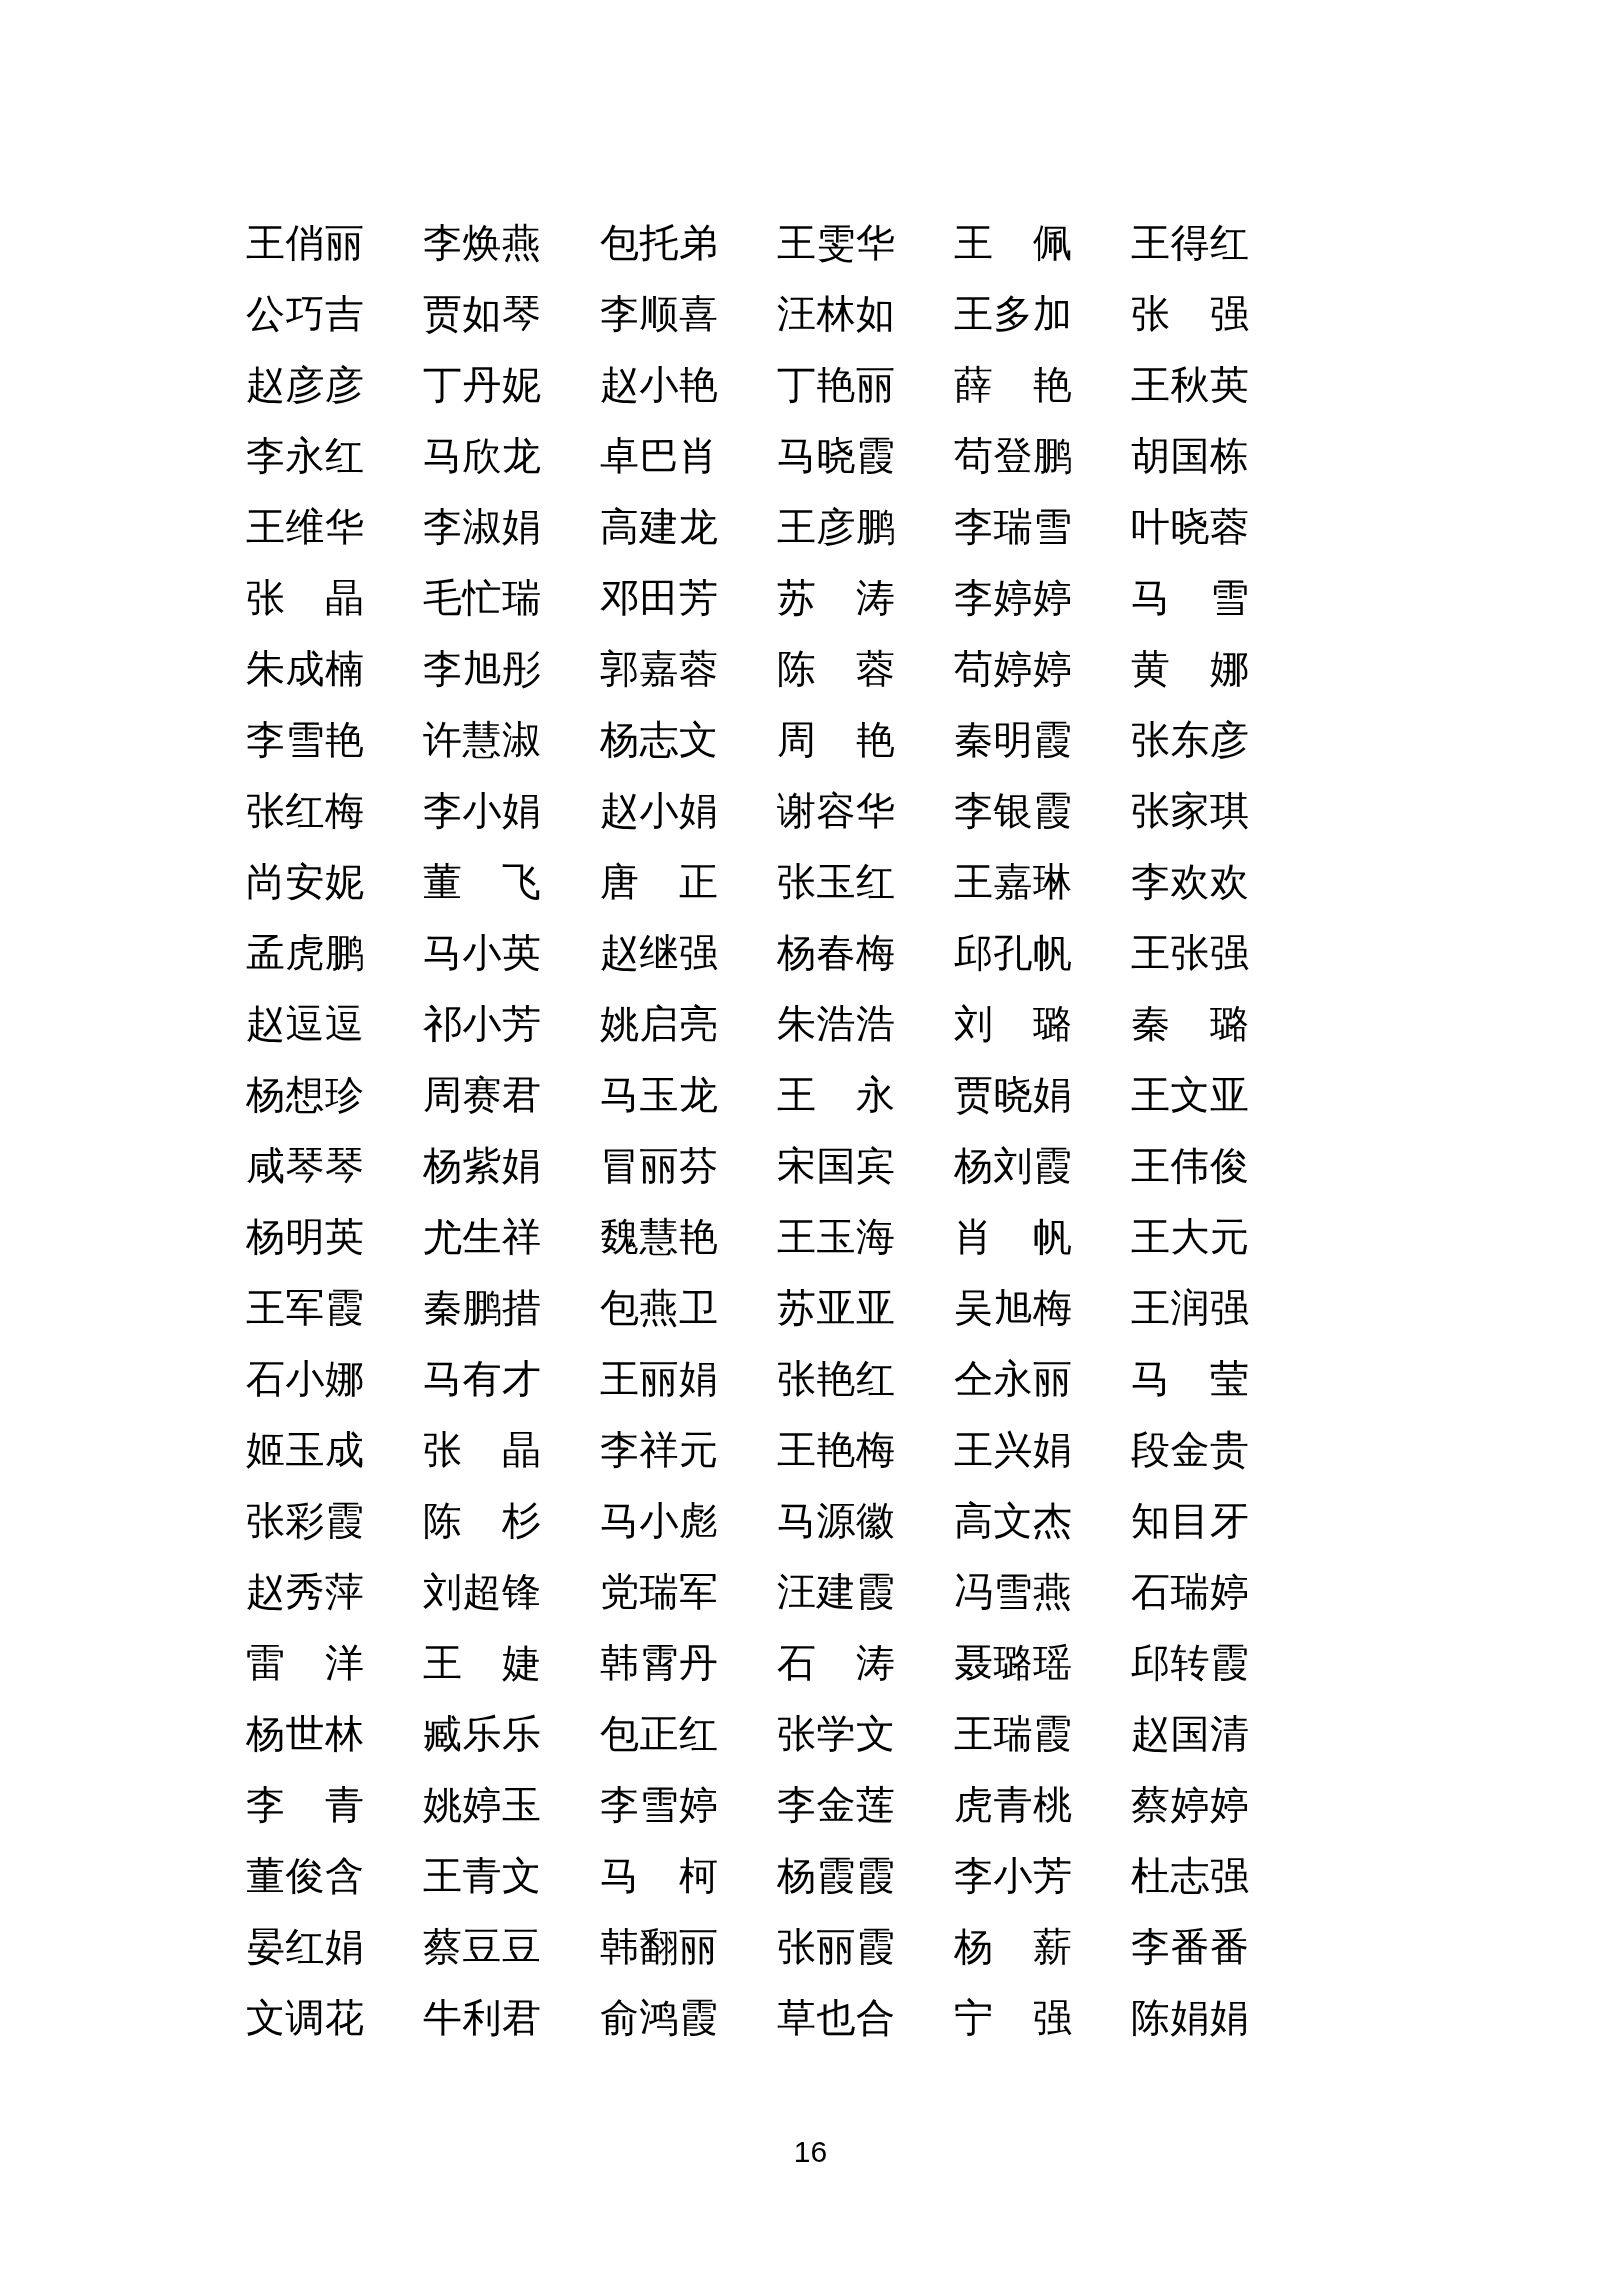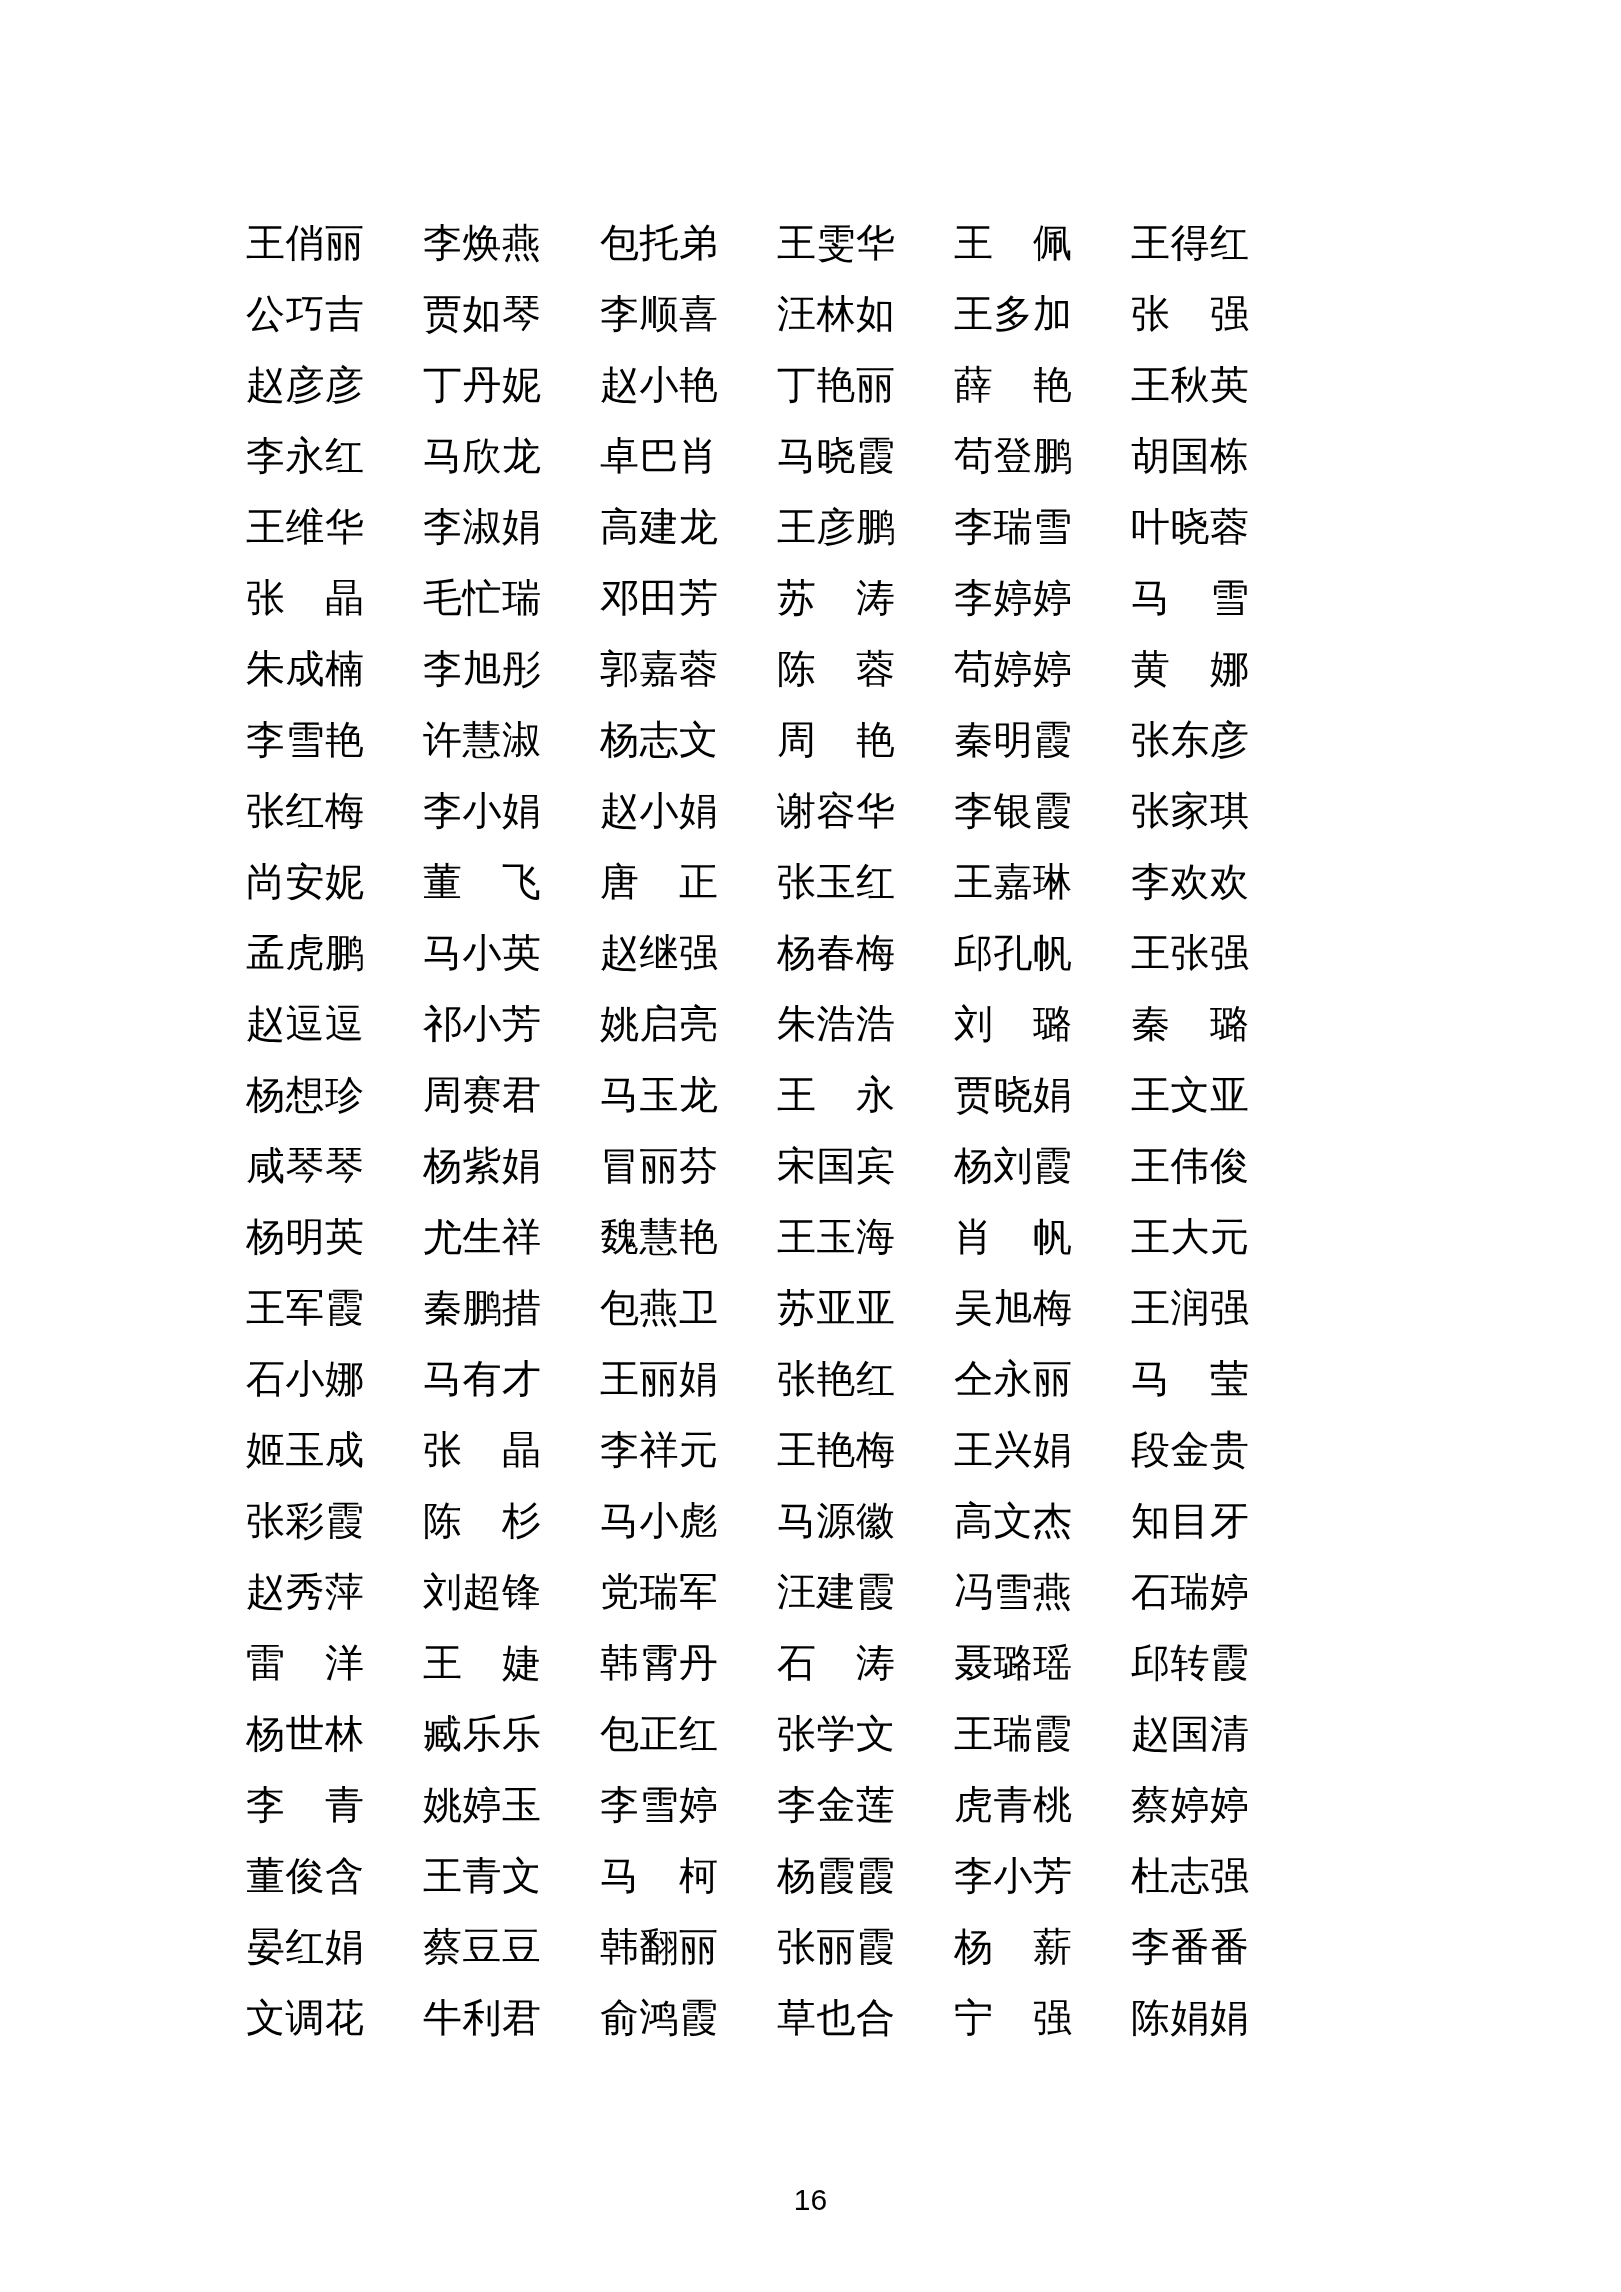--- a/index.html
+++ b/index.html
@@ -40,21 +40,20 @@
   }
   .page-number {
     position: absolute;
     left: 0;
     top: 2135px;
     width: 1621px;
     text-align: center;
     font-size: 30px;
     font-family: "Liberation Sans", "DejaVu Sans", sans-serif;
     color: #000000;
-    margin-top: 48px;
   }
 </style>
 </head>
 <body>
 
 <div class="page">
   <div class="names-grid" id="names-grid">
       <div class="name-cell">
         <span>王</span>
         <span>俏</span>

